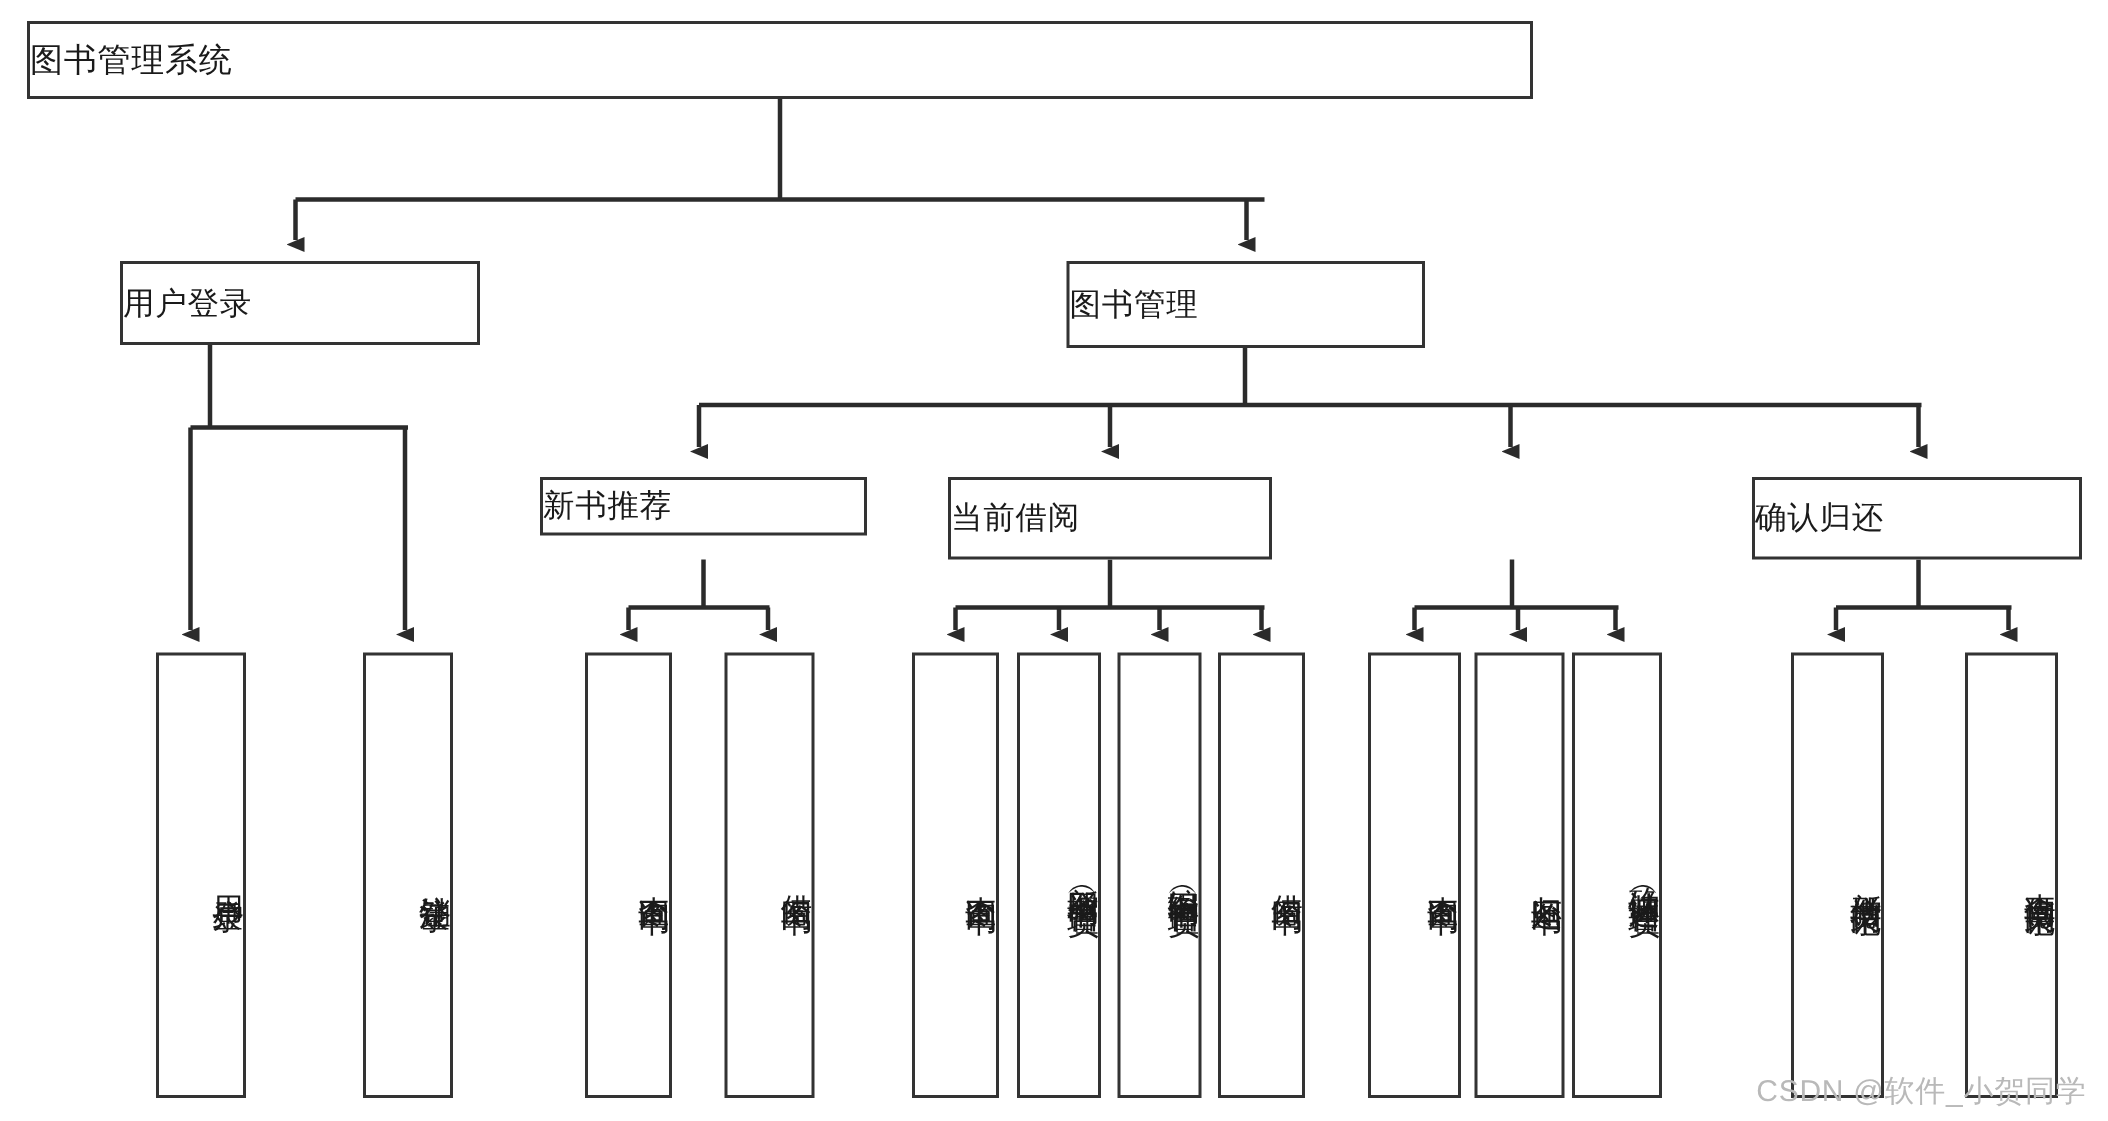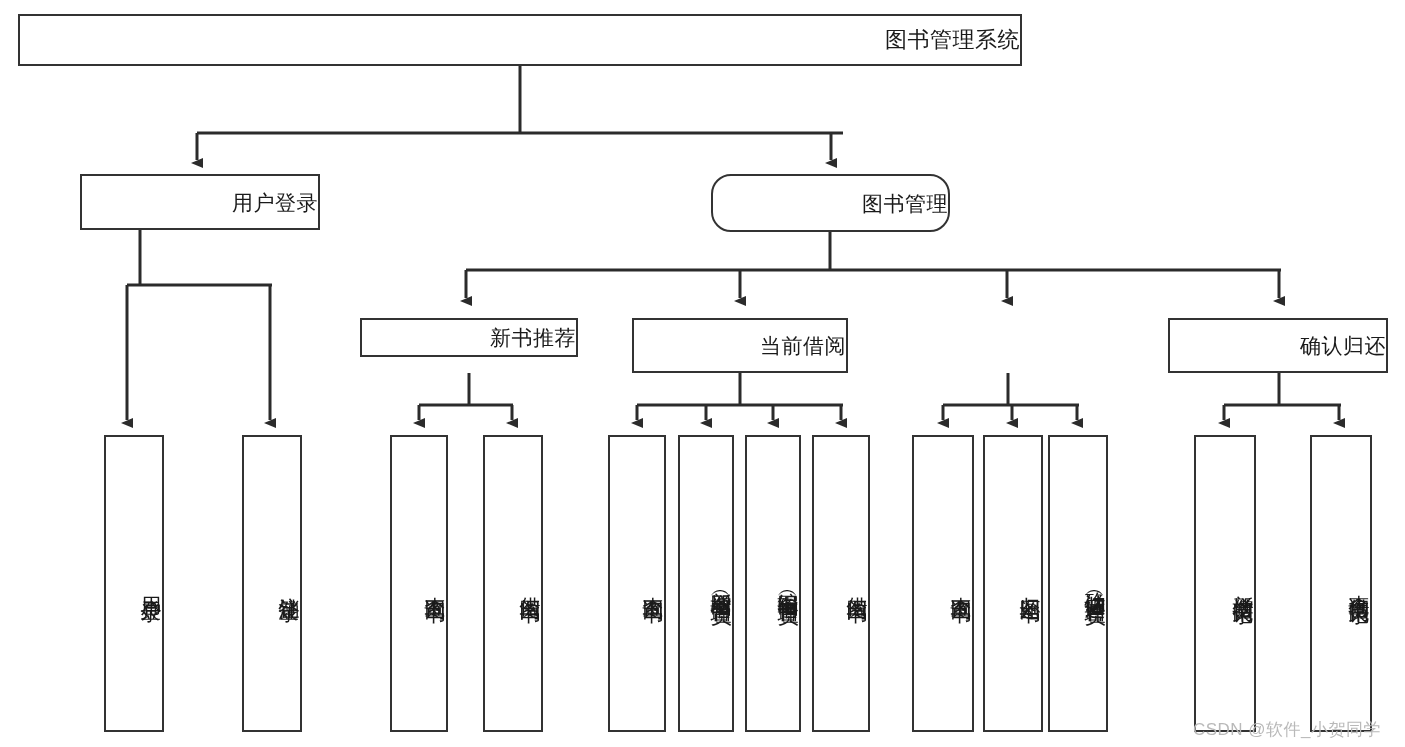--- a/index.html
+++ b/index.html
@@ -26,21 +26,21 @@
     height: 747px;
     pointer-events: none;
   }
   .node {
     position: absolute;
     box-sizing: border-box;
     border: 2px solid #333333;
     background: #ffffff;
     display: flex;
     align-items: center;
-    justify-content: flex-end;
+    justify-content: flex-start;
     color: #1a1a1a;
     line-height: 1.0;
   }
   .node.horiz {
     font-size: 21px;
     letter-spacing: 0.5px;
   }
   .node.vert {
     font-size: 21px;
     writing-mode: vertical-rl;
@@ -54,23 +54,23 @@
     writing-mode: vertical-rl;
     text-orientation: upright;
     display: block;
     white-space: nowrap;
   }
   #root-node {
     font-size: 22px;
   }
   #watermark {
     position: absolute;
-    right: 24px;
+    right: 14px;
     bottom: 6px;
-    font-size: 17px;
+    font-size: 20px;
     color: #b9b9b9;
     white-space: nowrap;
     letter-spacing: 0.5px;
   }
 </style>
 </head>
 <body>
 
 <div id="canvas">
 
@@ -125,21 +125,21 @@
   </svg>
 
   <div class="node horiz" id="root-node" style="left:18px; top:14px; width:1004px; height:52px;">
     <span>图书管理系统</span>
   </div>
 
   <div class="node horiz" style="left:80px; top:174px; width:240px; height:56px;">
     <span>用户登录</span>
   </div>
 
-  <div class="node horiz" style="left:711px; top:174px; width:239px; height:58px;border-radius:20px;">
+  <div class="node horiz" style="left:711px; top:174px; width:239px; height:58px;">
     <span>图书管理</span>
   </div>
 
   <div class="node horiz" style="left:360px; top:318px; width:218px; height:39px;">
     <span>新书推荐</span>
   </div>
 
   <div class="node horiz" style="left:632px; top:318px; width:216px; height:55px;">
     <span>当前借阅</span>
   </div>

